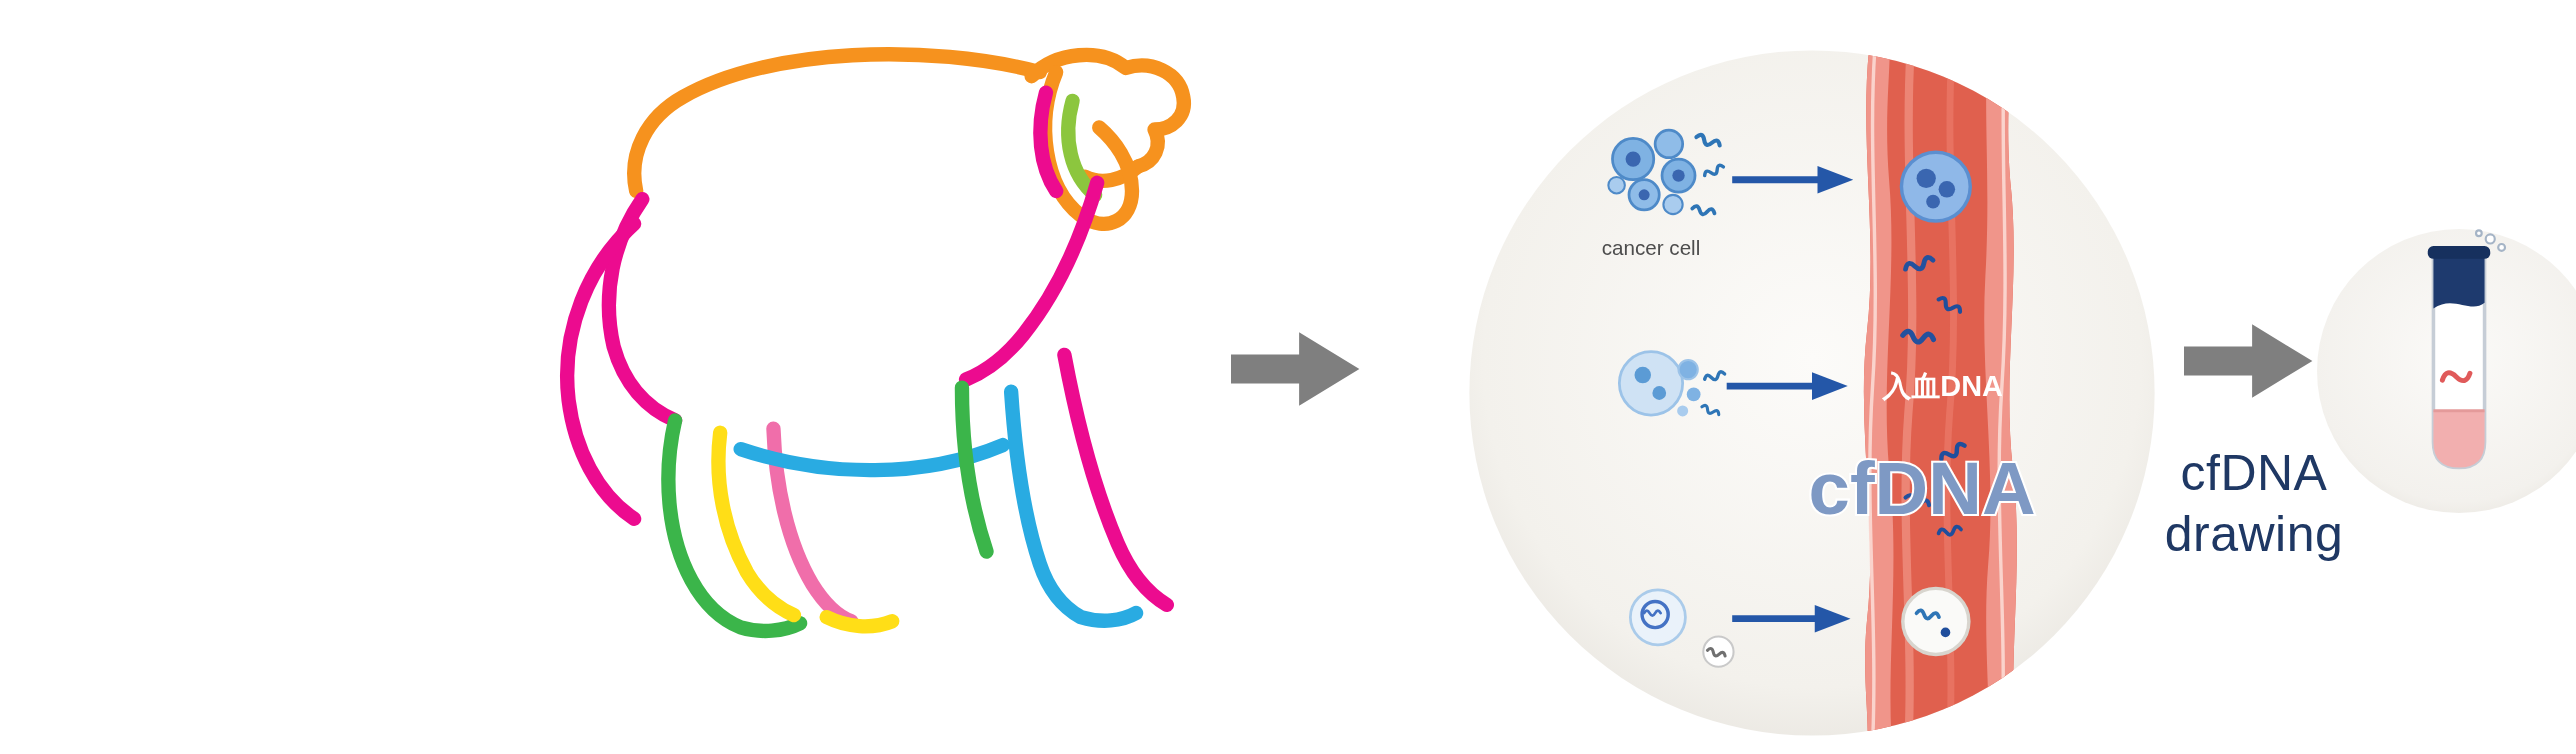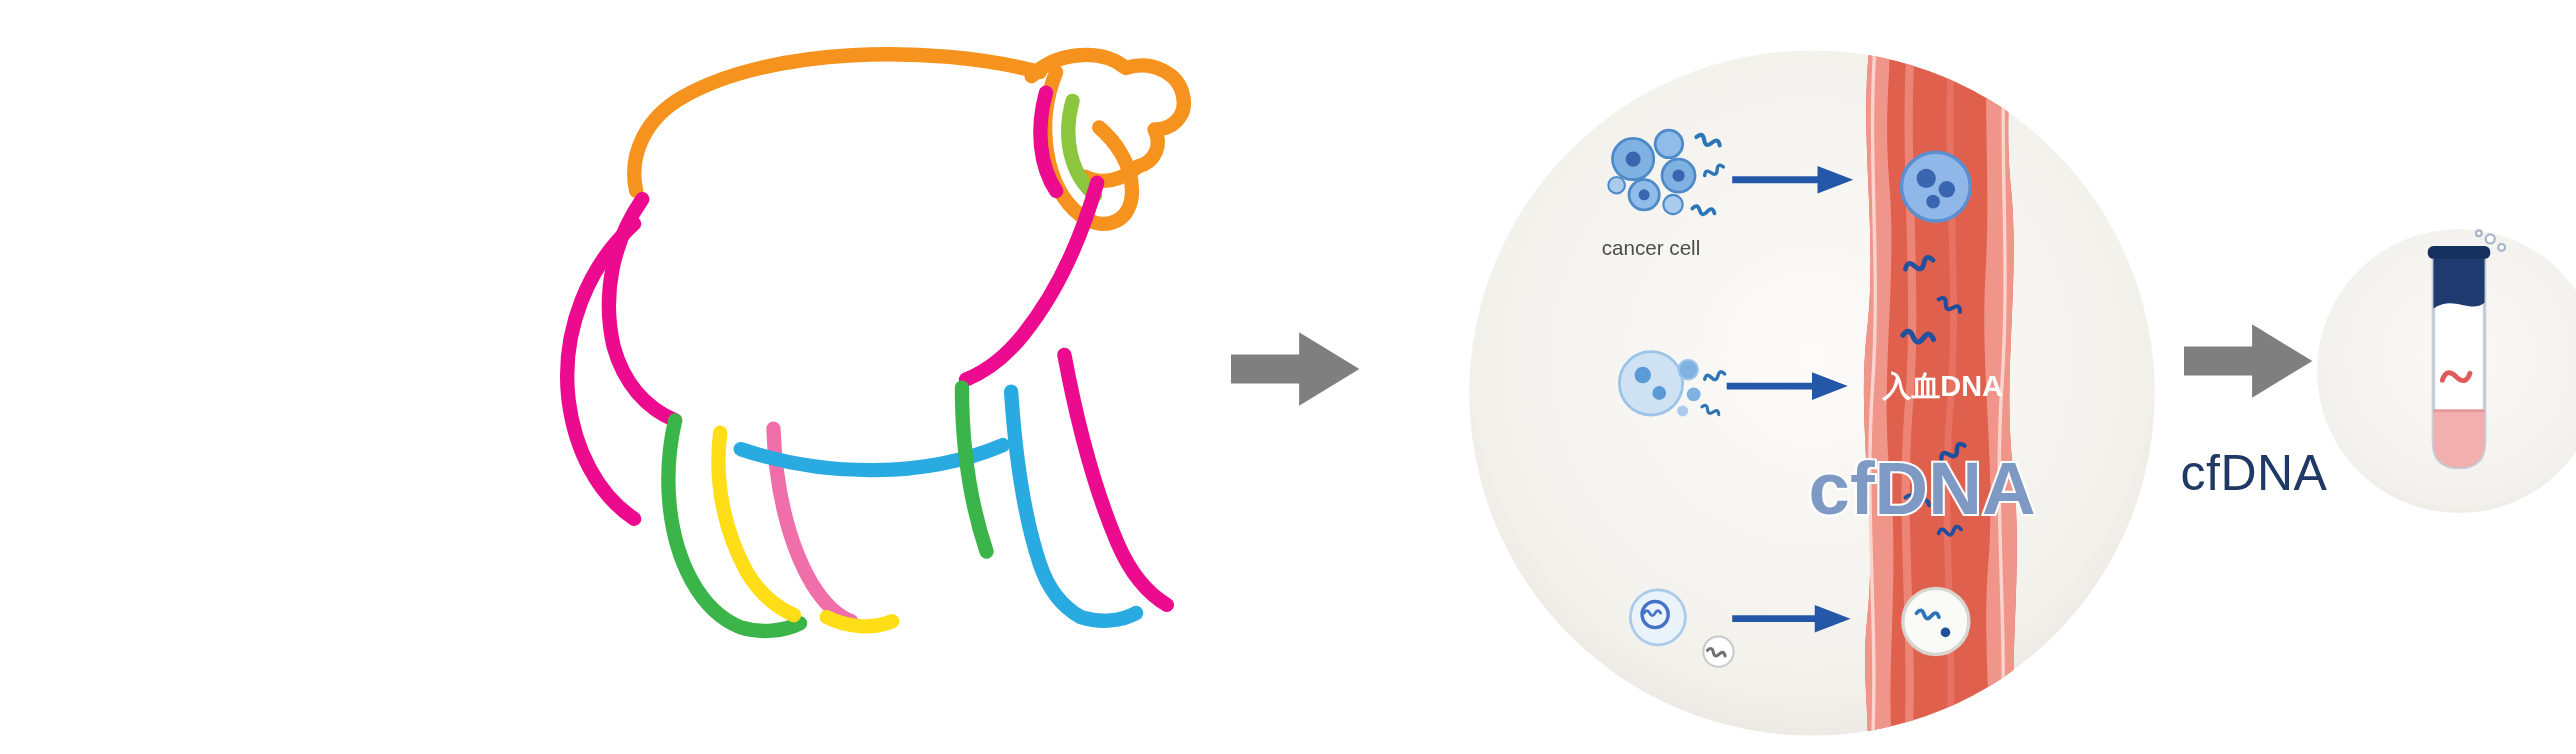--- a/index.html
+++ b/index.html
@@ -147,20 +147,21 @@
 
     <text x="330" y="338" font-size="54" font-weight="bold" fill="#7e99c4" stroke="#ffffff" stroke-width="3" paint-order="stroke" text-anchor="middle">cfDNA</text>
   </svg>
 
   <svg class="abs" style="left:2184px;top:317px;" width="131" height="88" viewBox="0 0 100 66">
     <polygon points="0,22 52,22 52,5 98,33 52,61 52,44 0,44" fill="#7f7f7f"></polygon>
   </svg>
 
   <div class="abs blood-drawing" style="left:2138px;top:443px;width:232px;">
     <div>cfDNA</div>
+    <div>drawing</div>
   </div>
 
   <svg class="abs" style="left:2317px;top:229px;" width="284" height="284" viewBox="0 0 200 200">
     <defs>
       <radialGradient id="tbg" cx="50%" cy="45%" r="60%">
         <stop offset="0" stop-color="#fbfaf8"></stop>
         <stop offset="0.85" stop-color="#f3f1ed"></stop>
         <stop offset="1" stop-color="#eae7e1"></stop>
       </radialGradient>
     </defs>

